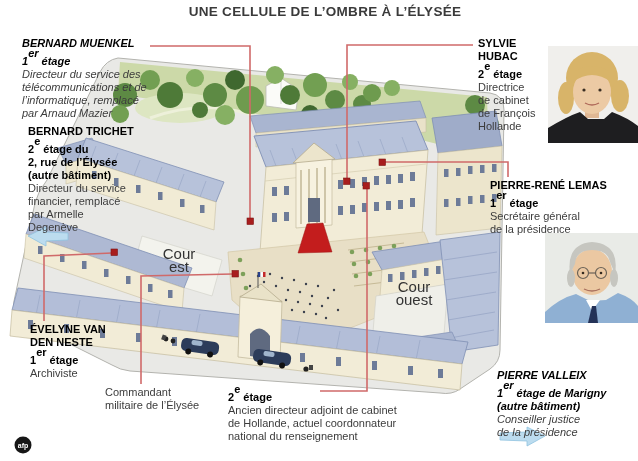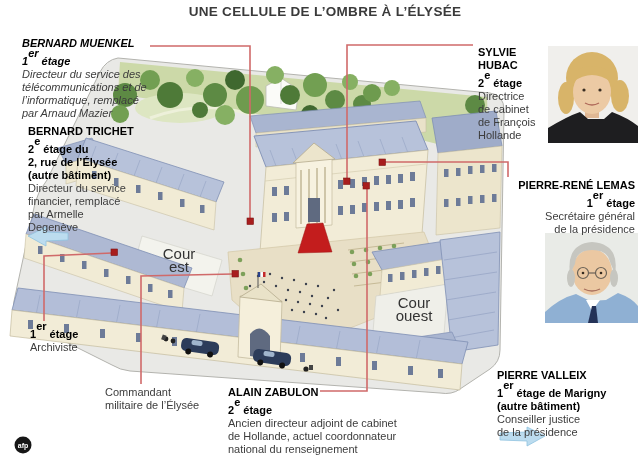--- a/index.html
+++ b/index.html
@@ -355,21 +355,21 @@
       <path d="M584,289 Q592,293 600,289" stroke="#a8705e" stroke-width="1.3" fill="none"></path>
     </g>
 
     <g>
       <circle cx="23" cy="445" r="8.5" fill="#161616"></circle>
       <text x="23" y="448" font-size="7" font-weight="bold" fill="#ffffff" text-anchor="middle" font-family="Liberation Sans, sans-serif">afp</text>
     </g>
   </svg>
 
   <div class="courtlabel" style="left:158px;top:247px;width:42px;">Cour est</div>
-  <div class="courtlabel" style="left:388px;top:296px;width:52px;">Cour ouest</div>
+  <div class="courtlabel" style="left:388px;top:280px;width:52px;">Cour ouest</div>
 
   <div class="label" style="left:22px;top:37px;width:150px;font-style:italic;">
     <div class="name">BERNARD MUENKEL</div>
     <div class="floor"><span>1</span><sup>er</sup><span> étage</span></div>
     <div class="desc">Directeur du service des
 télécommunications et de
 l’informatique, remplacé
 par Arnaud Mazier</div>
   </div>
 
@@ -378,54 +378,55 @@
     <div class="floor"><span>2</span><sup>e</sup><span> étage du</span></div>
     <div class="bold">2, rue de l’Élysée
 (autre bâtiment)</div>
     <div class="desc">Directeur du service
 financier, remplacé
 par Armelle
 Degenève</div>
   </div>
 
   <div class="label" style="left:30px;top:323px;width:110px;">
+    <div class="name">ÉVELYNE VAN
+DEN NESTE</div>
     <div class="floor"><span>1</span><sup>er</sup><span> étage</span></div>
     <div class="desc">Archiviste</div>
   </div>
 
   <div class="label" style="left:105px;top:386px;width:120px;">
     <div class="desc">Commandant
 militaire de l’Élysée</div>
   </div>
 
   <div class="label" style="left:228px;top:386px;width:200px;">
-    <div class="name">ALAIN ZABULON</div>
     <div class="floor"><span>2</span><sup>e</sup><span> étage</span></div>
     <div class="desc">Ancien directeur adjoint de cabinet
 de Hollande, actuel coordonnateur
 national du renseignement</div>
   </div>
 
-  <div class="label" style="left:478px;top:46px;width:75px;">
+  <div class="label" style="left:478px;top:37px;width:75px;">
     <div class="name">SYLVIE HUBAC</div>
     <div class="floor"><span>2</span><sup>e</sup><span> étage</span></div>
     <div class="desc">Directrice
 de cabinet
 de François
 Hollande</div>
   </div>
 
-  <div class="label" style="left:490px;top:179px;width:145px;text-align:right;">
+  <div class="label" style="left:490px;top:179px;width:145px;">
     <div class="name">PIERRE-RENÉ LEMAS</div>
     <div class="floor"><span>1</span><sup>er</sup><span> étage</span></div>
     <div class="desc">Secrétaire général
 de la présidence</div>
   </div>
 
-  <div class="label" style="left:497px;top:369px;width:140px;">
+  <div class="label" style="left:497px;top:369px;width:140px;font-style:italic;">
     <div class="name">PIERRE VALLEIX</div>
     <div class="floor"><span>1</span><sup>er</sup><span> étage de Marigny</span></div>
     <div class="bold">(autre bâtiment)</div>
     <div class="desc">Conseiller justice
 de la présidence</div>
   </div>
 
 </div>
 
 </body></html>

